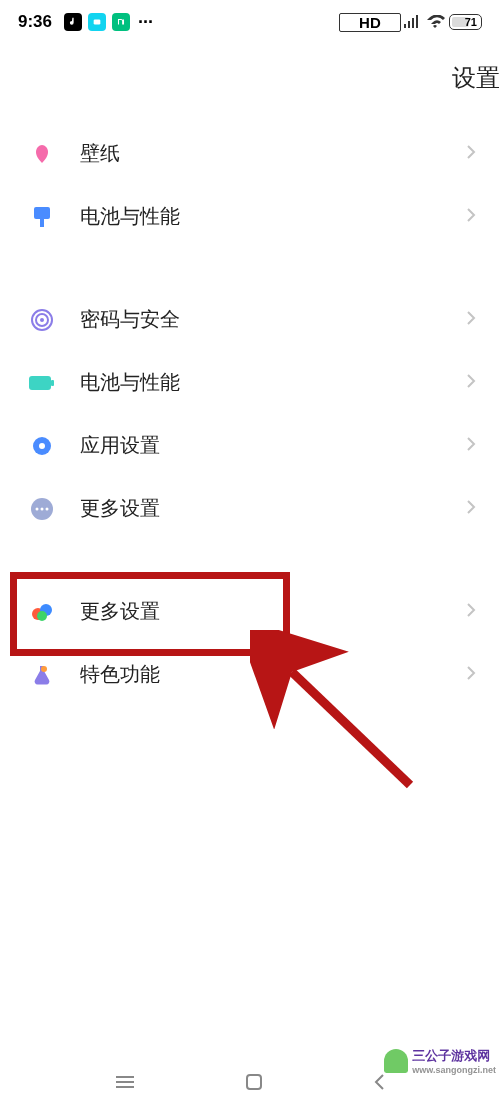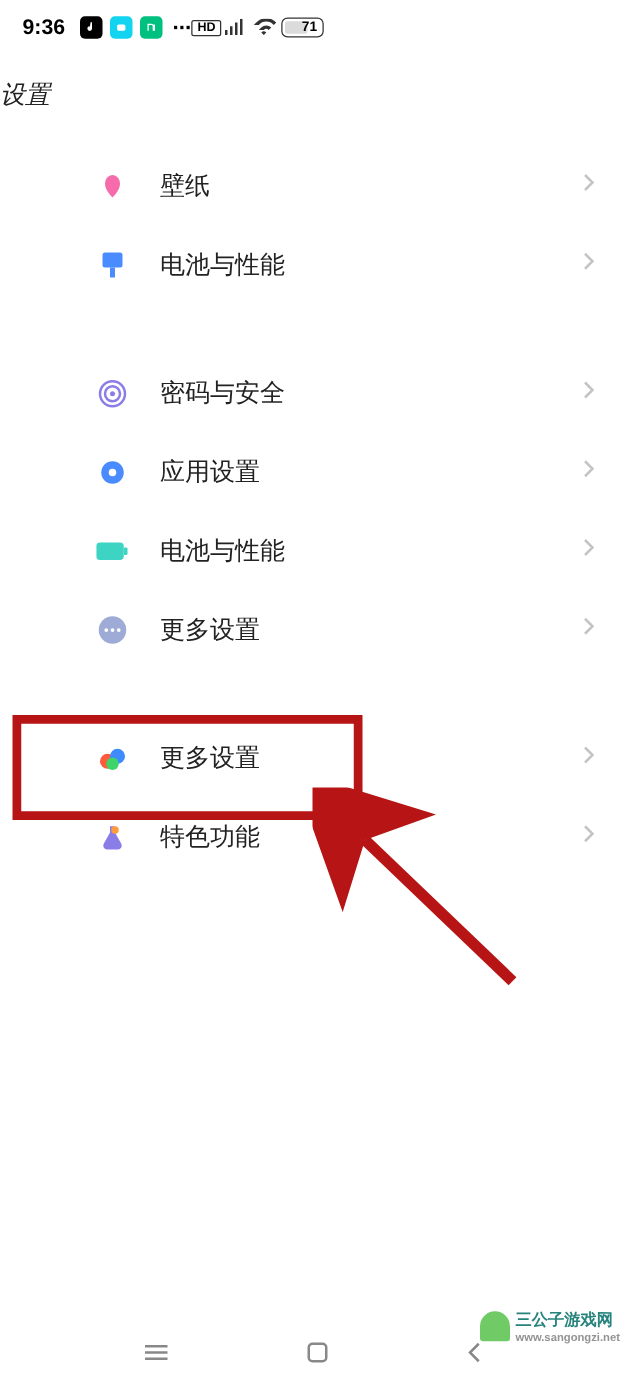--- a/index.html
+++ b/index.html
@@ -10,20 +10,21 @@
     body {
       width: 500px;
       height: 1111px;
       background: #ffffff;
       font-family: -apple-system, "Helvetica Neue", "PingFang SC", sans-serif;
       position: relative;
       overflow: hidden;
     }
     .status-bar {
       display: flex;
+      justify-content: space-between;
       align-items: center;
       padding: 8px 18px 4px;
       height: 40px;
       font-size: 16px;
       font-weight: 600;
     }
     .status-left {
       display: flex;
       align-items: center;
       gap: 6px;
@@ -46,24 +47,24 @@
       align-items: center;
       justify-content: center;
       font-size: 10px;
       color: #fff;
     }
     .app-icon.tiktok { background: #000; }
     .app-icon.msg { background: #12d4f0; }
     .app-icon.mi { background: #00c07f; }
     .dots { font-size: 18px; font-weight: 900; letter-spacing: -1px; margin-left: 2px;}
     .hd-badge {
-      font-size: 10px;
+      font-size: 15px;
       font-weight: 700;
       border: 1px solid #333;
-      padding: 0 4px;
+      padding: 0 19px;
       border-radius: 2px;
       margin-right: -2px;
       vertical-align: top;
     }
     .signal svg, .wifi svg, .battery svg { display: block; }
     .battery-wrap {
       display: flex;
       align-items: center;
       border: 1.5px solid #333;
       border-radius: 5px;
@@ -79,30 +80,28 @@
       bottom: 2px;
       width: 55%;
       background: #999;
       border-radius: 2px;
       opacity: 0.35;
       z-index: 0;
     }
     .battery-text { position: relative; z-index: 1; padding-left: 13px; }
 
     .page-title {
-      text-align: left;
-      font-size: 20px;
+      text-align: right;
+      font-size: 24px;
       font-weight: 500;
       color: #222;
       padding: 22px 0 28px;
-      font-style: italic;
     }
     .settings-group {
       padding: 0;
-      margin-left: 48px;
     }
     .group-sep {
       height: 20px;
     }
     .settings-row {
       display: flex;
       align-items: center;
       padding: 18px 24px 18px 22px;
       position: relative;
     }
@@ -272,41 +271,41 @@
     <span class="chevron">
       <svg width="10" height="16" viewBox="0 0 10 16">
           <path d="M2 2l6 6-6 6" stroke="#c4c4c4" stroke-width="2" fill="none"></path>
         </svg>
     </span>
   </div>
 
 
   <div class="settings-row">
     <span class="row-icon">
-      <svg width="24" height="24" viewBox="0 0 24 24">
-          <circle cx="12" cy="12" r="9" fill="#4a8cff"></circle>
-          <circle cx="12" cy="12" r="3" fill="#fff"></circle>
-        </svg>
-    </span>
-    <span class="row-label">应用设置</span>
-    <span class="chevron">
-      <svg width="10" height="16" viewBox="0 0 10 16">
-          <path d="M2 2l6 6-6 6" stroke="#c4c4c4" stroke-width="2" fill="none"></path>
-        </svg>
-    </span>
-  </div>
-
-  <div class="settings-row">
-    <span class="row-icon">
       <svg width="26" height="16" viewBox="0 0 26 16">
           <rect x="0" y="1" width="22" height="14" rx="3" fill="#3dd4c4"></rect>
           <rect x="22" y="5" width="3" height="6" rx="1" fill="#3dd4c4"></rect>
         </svg>
     </span>
     <span class="row-label">电池与性能</span>
+    <span class="chevron">
+      <svg width="10" height="16" viewBox="0 0 10 16">
+          <path d="M2 2l6 6-6 6" stroke="#c4c4c4" stroke-width="2" fill="none"></path>
+        </svg>
+    </span>
+  </div>
+
+  <div class="settings-row">
+    <span class="row-icon">
+      <svg width="24" height="24" viewBox="0 0 24 24">
+          <circle cx="12" cy="12" r="9" fill="#4a8cff"></circle>
+          <circle cx="12" cy="12" r="3" fill="#fff"></circle>
+        </svg>
+    </span>
+    <span class="row-label">应用设置</span>
     <span class="chevron">
       <svg width="10" height="16" viewBox="0 0 10 16">
           <path d="M2 2l6 6-6 6" stroke="#c4c4c4" stroke-width="2" fill="none"></path>
         </svg>
     </span>
   </div>
 
   <div class="settings-row">
     <span class="row-icon">
       <svg width="24" height="24" viewBox="0 0 24 24">
@@ -369,21 +368,21 @@
     <marker id="ah" markerWidth="12" markerHeight="12" refX="3" refY="6" orient="auto">
       <path d="M0 0L12 6L0 12L3 6z" fill="#b71515"></path>
     </marker>
   </defs>
   <line x1="160" y1="155" x2="42" y2="42" stroke="#b71515" stroke-width="9" marker-end="url(#ah)"></line>
 </svg>
 
 <div class="watermark">
   <span class="android-head"></span>
   <span>
-    <div style="color:#0f766e;">三公子游戏网</div>
+    <div style="color:#4c1d95;">三公子游戏网</div>
     <div style="font-size:9px;color:#888;">www.sangongzi.net</div>
   </span>
 </div>
 
 <div class="nav-bar">
   <span class="nav-btn">
     <svg width="22" height="18" viewBox="0 0 22 18">
         <line x1="2" y1="4" x2="20" y2="4" stroke="#888" stroke-width="2"></line>
         <line x1="2" y1="9" x2="20" y2="9" stroke="#888" stroke-width="2"></line>
         <line x1="2" y1="14" x2="20" y2="14" stroke="#888" stroke-width="2"></line>

